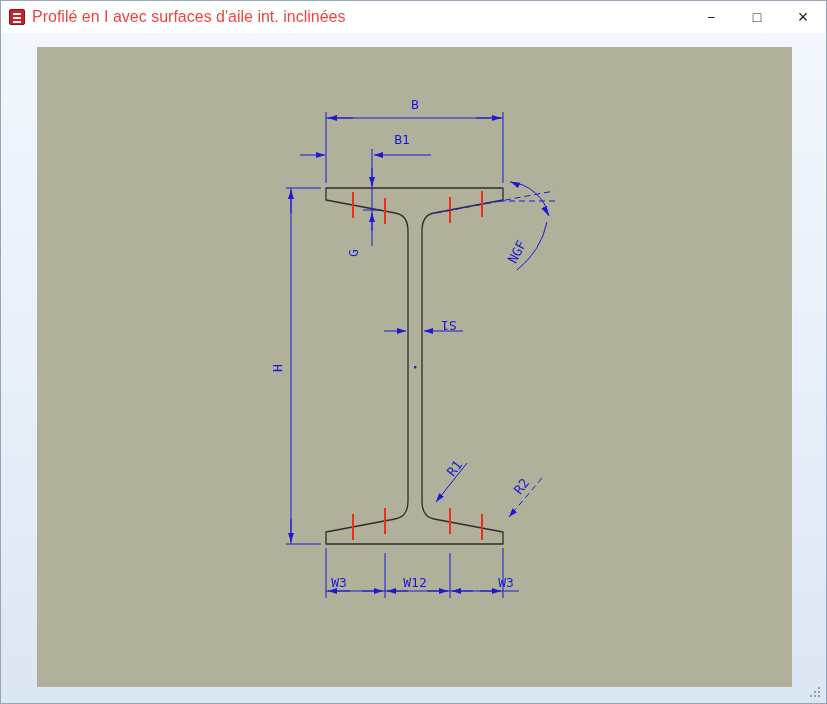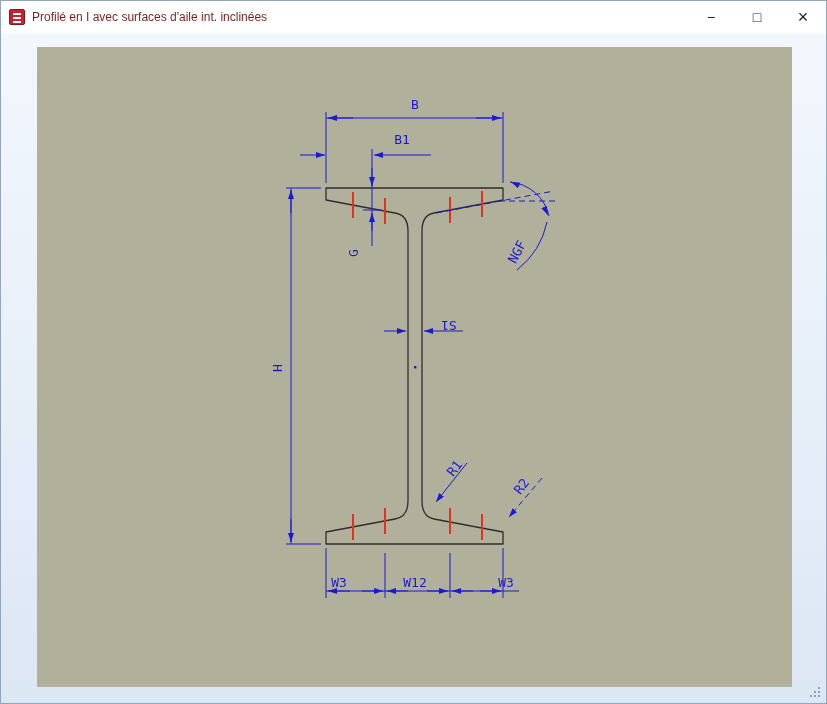--- a/index.html
+++ b/index.html
@@ -25,21 +25,21 @@
     display:flex;align-items:center;padding-left:8px;
   }
   .app-icon{
     width:16px;height:16px;background:var(--icon);border-radius:2px;
     position:relative;flex:none;border:1px solid #8e1218;
   }
   .app-icon::before{
     content:"";position:absolute;left:3px;right:3px;top:3px;height:2px;
     background:#ffffff;box-shadow:0 4px 0 #ffffff,0 8px 0 #ffffff;
   }
-  .title-text{margin-left:7px;font-size:12px;color:#7f1d1d;white-space:nowrap;text-align:center;}
+  .title-text{margin-left:7px;font-size:16px;color:#ef4444;white-space:nowrap;text-align:center;}
   .win-controls{margin-left:auto;display:flex;height:100%;}
   .win-btn{
     width:46px;height:32px;display:flex;align-items:center;justify-content:center;
     font-size:14px;color:#1b1b1b;cursor:default;user-select:none;
   }
   .win-btn.close-btn{font-size:18px;}
   .canvas{
     position:absolute;left:36px;top:46px;width:755px;height:640px;
     background:var(--canvas);
   }

